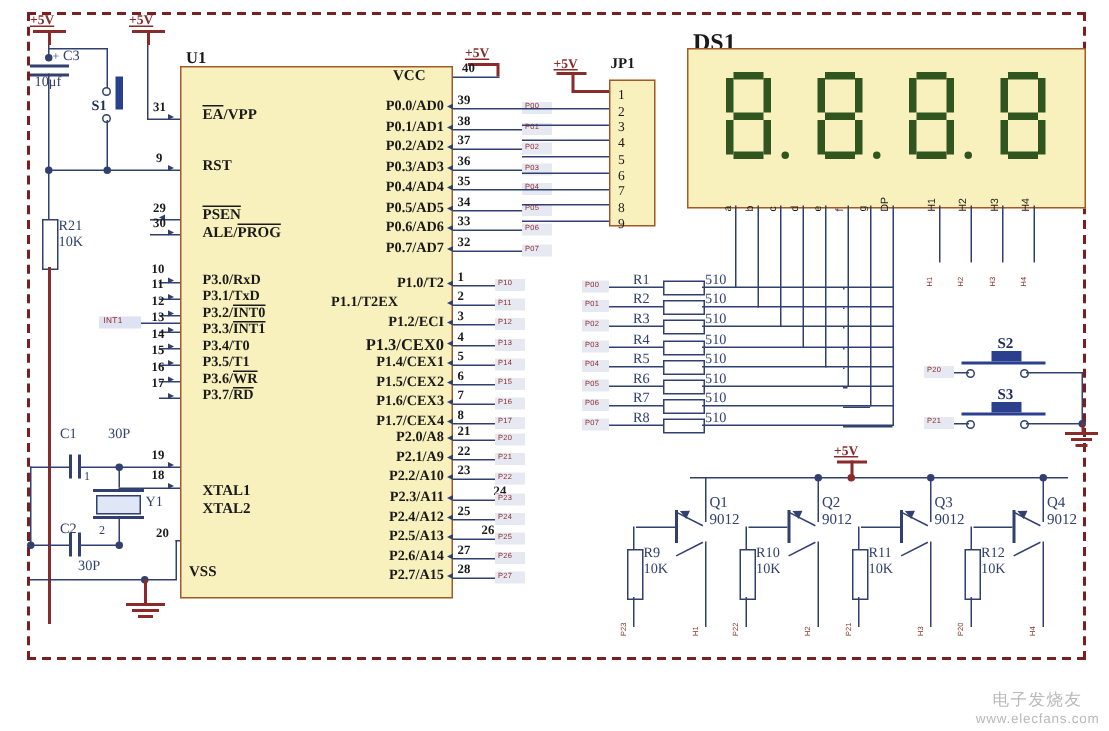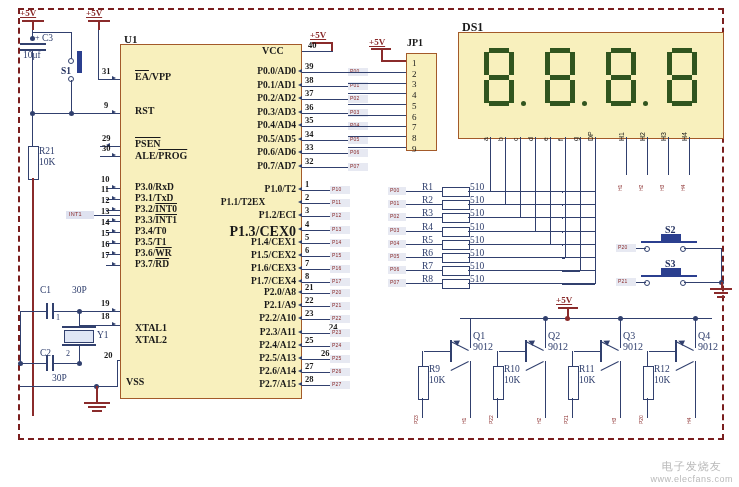--- a/index.html
+++ b/index.html
@@ -330,21 +330,21 @@
       <div class="pnum" style="left:305px;top:192.2px;">2</div>
       <div class="wire wireh" style="left:302px;top:203.2px;width:28px;"></div>
       <div style="position:absolute;left:330px;top:199.2px;width:20px;height:8px;background:#e7e9f2;"></div>
       <div class="netlbl" style="left:332px;top:199.2px;">P11</div>
       <div class="lbl lblb" style="left:190px;top:210.4px;width:106px;text-align:right;font-size:9.5px;">P1.2/ECI</div>
       <div class="parrowl" style="left:298px;top:213.4px;"></div>
       <div class="pnum" style="left:305px;top:205.4px;">3</div>
       <div class="wire wireh" style="left:302px;top:216.4px;width:28px;"></div>
       <div style="position:absolute;left:330px;top:212.4px;width:20px;height:8px;background:#e7e9f2;"></div>
       <div class="netlbl" style="left:332px;top:212.4px;">P12</div>
-      <div class="lbl lblb" style="left:190px;top:223.6px;width:106px;text-align:right;font-size:14px;">P1.3/CEX0</div>
+      <div class="lbl lblb" style="left:190px;top:223.6px;width:106px;text-align:right;font-size:11px;">P1.3/CEX0</div>
       <div class="parrowl" style="left:298px;top:226.6px;"></div>
       <div class="pnum" style="left:305px;top:218.6px;">4</div>
       <div class="wire wireh" style="left:302px;top:229.6px;width:28px;"></div>
       <div style="position:absolute;left:330px;top:225.6px;width:20px;height:8px;background:#e7e9f2;"></div>
       <div class="netlbl" style="left:332px;top:225.6px;">P13</div>
       <div class="lbl lblb" style="left:190px;top:236.8px;width:106px;text-align:right;font-size:9.5px;">P1.4/CEX1</div>
       <div class="parrowl" style="left:298px;top:239.8px;"></div>
       <div class="pnum" style="left:305px;top:231.8px;">5</div>
       <div class="wire wireh" style="left:302px;top:242.8px;width:28px;"></div>
       <div style="position:absolute;left:330px;top:238.8px;width:20px;height:8px;background:#e7e9f2;"></div>
@@ -441,21 +441,21 @@
       <div class="wire wireh" style="left:348px;top:72px;width:58px;"></div>
       <div class="wire wireh" style="left:348px;top:82.7px;width:58px;"></div>
       <div class="wire wireh" style="left:348px;top:93.4px;width:58px;"></div>
       <div class="wire wireh" style="left:348px;top:104.1px;width:58px;"></div>
       <div class="wire wireh" style="left:348px;top:114.8px;width:58px;"></div>
       <div class="wire wireh" style="left:348px;top:125.5px;width:58px;"></div>
       <div class="wire wireh" style="left:348px;top:136.2px;width:58px;"></div>
       <div class="wire wireh" style="left:348px;top:146.89999999999998px;width:58px;"></div>
     </div>
 
-  <div class="lbl lblb" style="left:462px;top:20px;font-size:12px;">DS1</div>
+  <div class="lbl lblb" style="left:462px;top:20px;font-size:16px;">DS1</div>
   <div class="dsp" style="left:458px;top:32px;width:264px;height:105px;"></div>
   <div id="ds1-digits">
       <div style="position:absolute;left:484px;top:48px;width:30px;height:58px;">
         <div class="seg" style="left:5px;top:0px;width:20px;height:5px;"></div>
         <div class="seg" style="left:0px;top:4px;width:5px;height:23px;"></div>
         <div class="seg" style="left:25px;top:4px;width:5px;height:23px;"></div>
         <div class="seg" style="left:5px;top:27px;width:20px;height:5px;"></div>
         <div class="seg" style="left:0px;top:32px;width:5px;height:23px;"></div>
         <div class="seg" style="left:25px;top:32px;width:5px;height:23px;"></div>
         <div class="seg" style="left:5px;top:53px;width:20px;height:5px;"></div>

